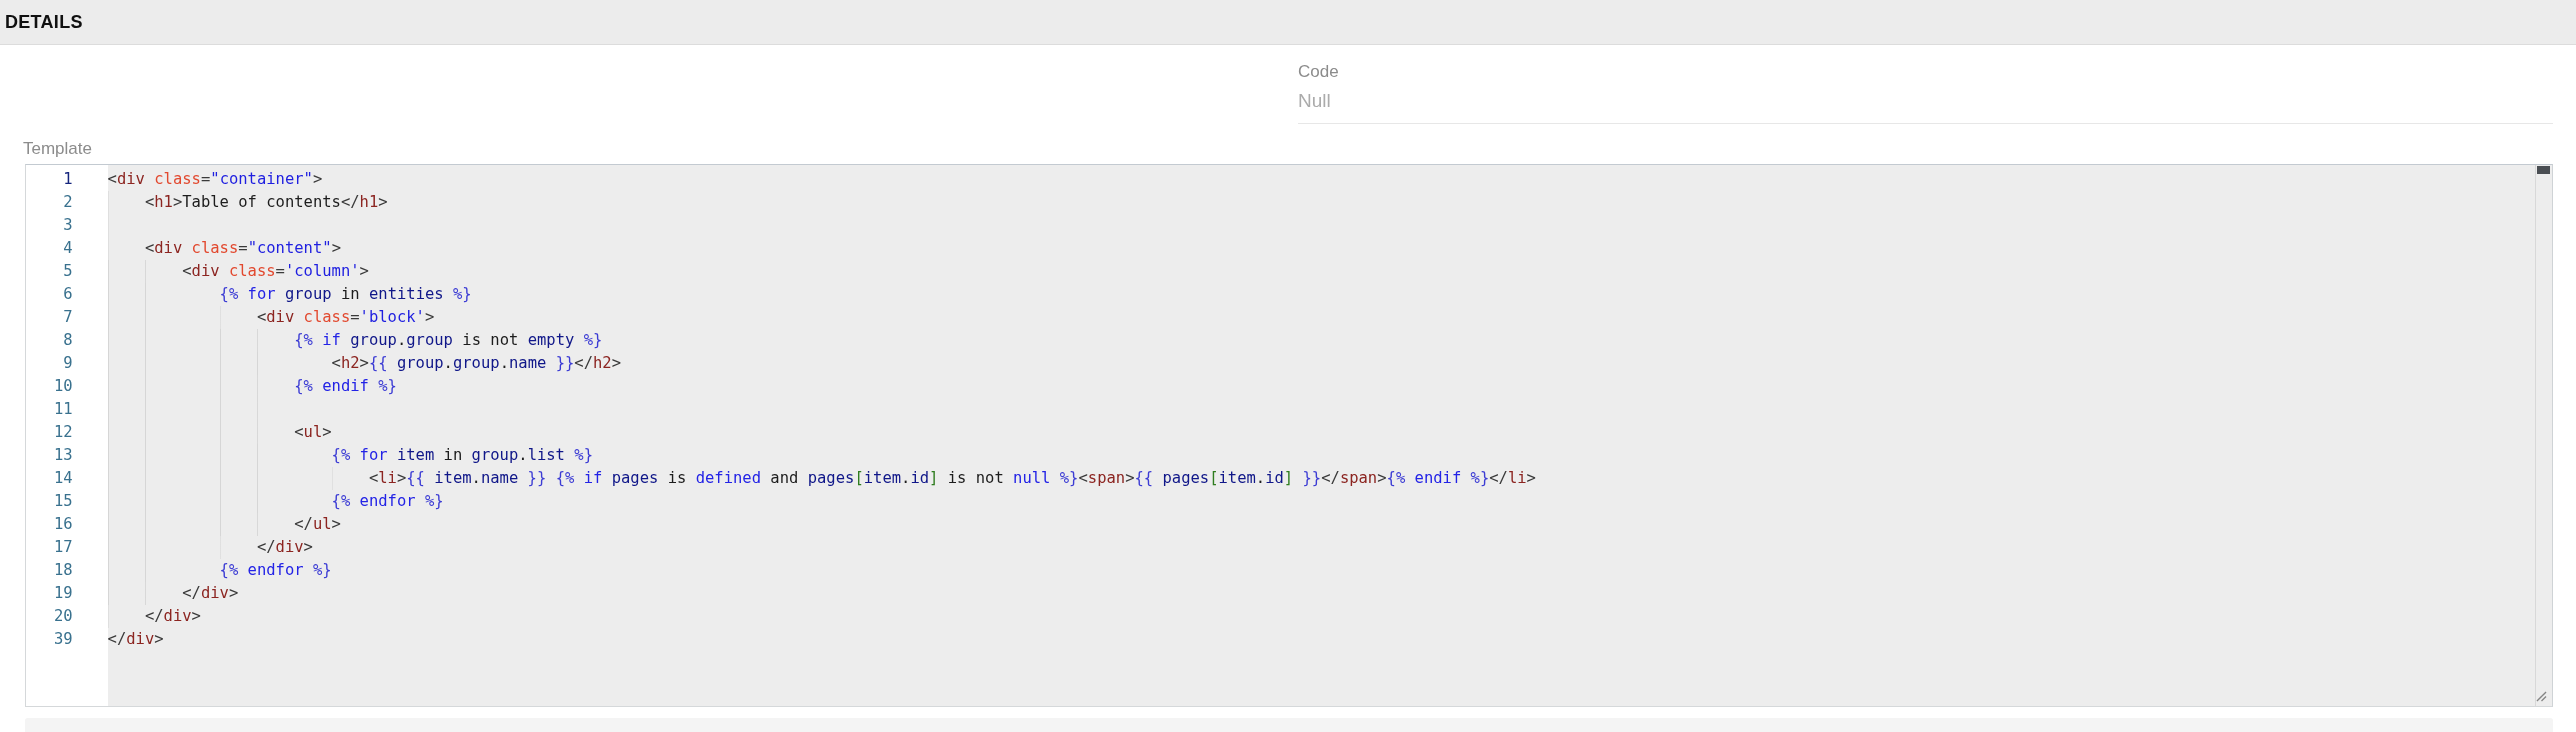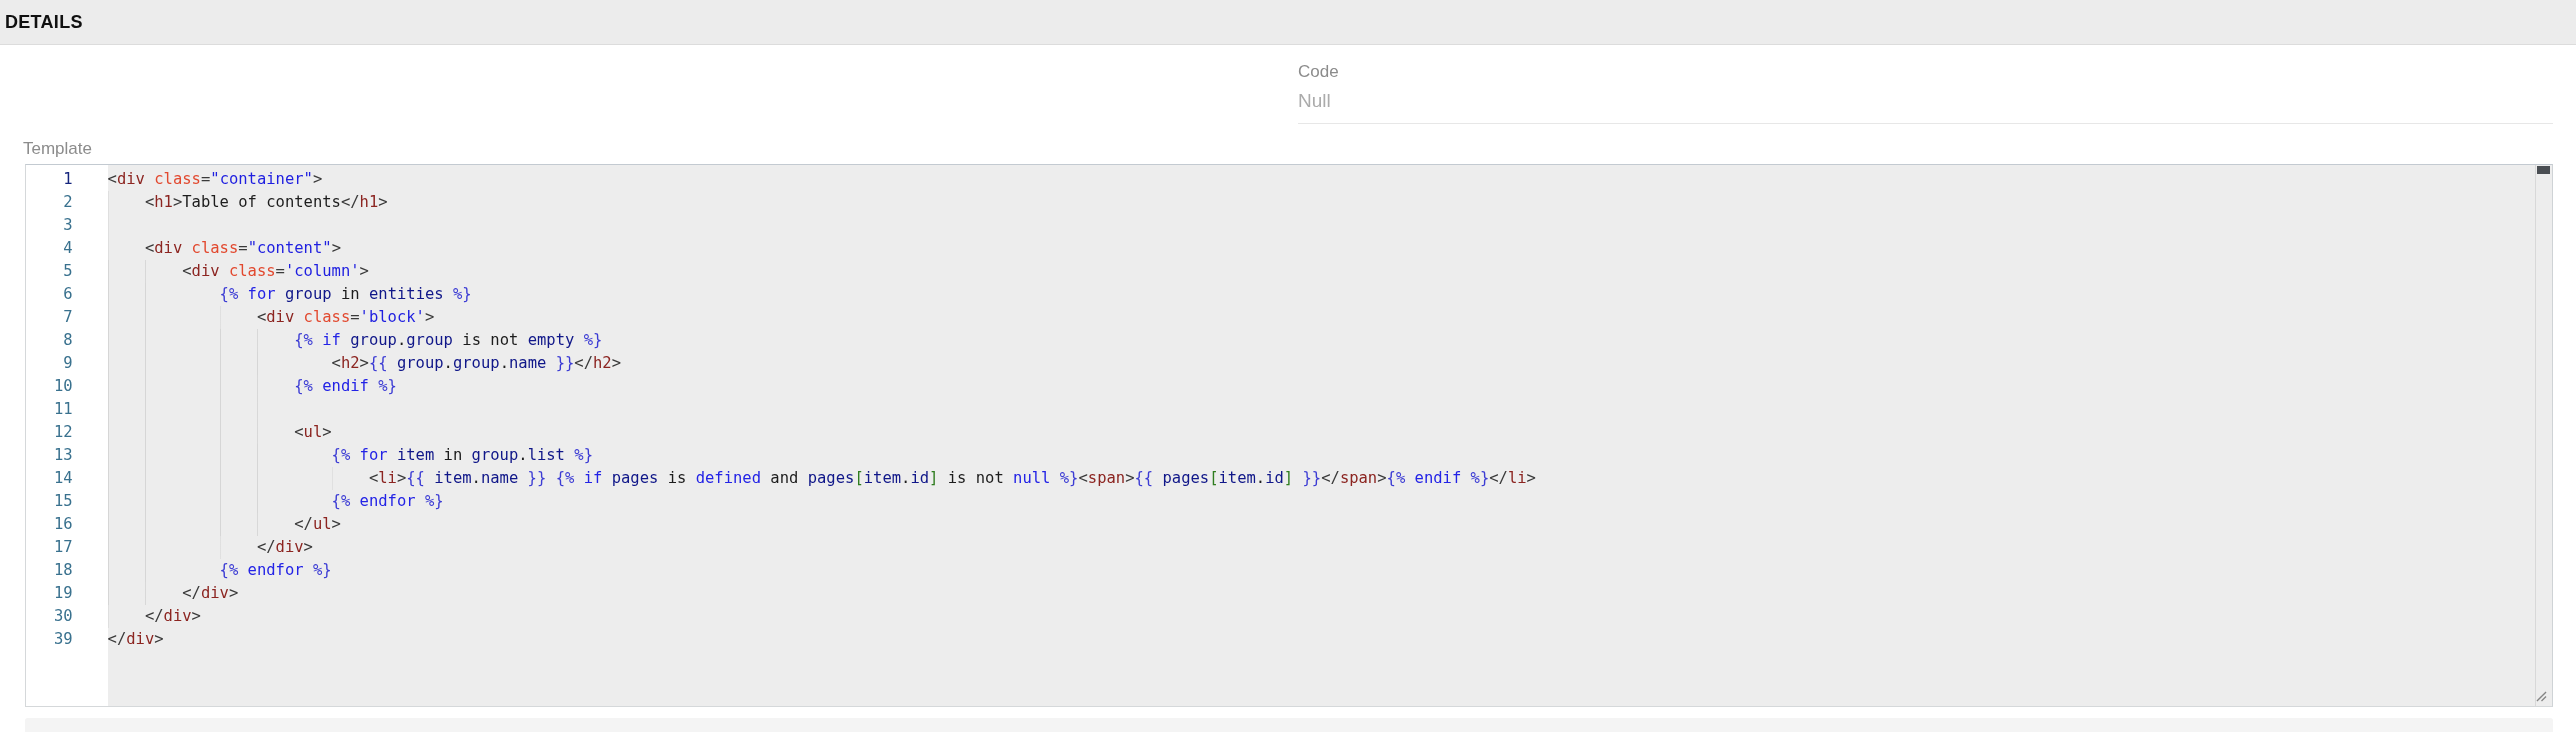--- a/index.html
+++ b/index.html
@@ -95,21 +95,21 @@
         <div class="ln">10</div>
         <div class="ln">11</div>
         <div class="ln">12</div>
         <div class="ln">13</div>
         <div class="ln">14</div>
         <div class="ln">15</div>
         <div class="ln">16</div>
         <div class="ln">17</div>
         <div class="ln">18</div>
         <div class="ln">19</div>
-        <div class="ln">30</div>
+        <div class="ln">20</div>
         <div class="ln">39</div>
       </div>
     <div class="codearea" id="codearea">
         <div class="code-line"><span class="t-punc">&lt;</span><span class="t-tag">div</span><span class="t-sp"> </span><span class="t-attr">class</span><span class="t-punc">=</span><span class="t-str">"container"</span><span class="t-punc">&gt;</span></div>
         <div class="code-line" style="background-image: repeating-linear-gradient(to right, rgb(214, 214, 214) 0px, rgb(214, 214, 214) 0.6px, transparent 0.6px, transparent 4ch); background-size: calc(0ch + 0.6px) 100%;"><span class="t-sp">    </span><span class="t-punc">&lt;</span><span class="t-tag">h1</span><span class="t-punc">&gt;</span><span class="t-txt">Table of contents</span><span class="t-punc">&lt;/</span><span class="t-tag">h1</span><span class="t-punc">&gt;</span></div>
         <div class="code-line" style="background-image: repeating-linear-gradient(to right, rgb(214, 214, 214) 0px, rgb(214, 214, 214) 0.6px, transparent 0.6px, transparent 4ch); background-size: calc(0ch + 0.6px) 100%;"></div>
         <div class="code-line" style="background-image: repeating-linear-gradient(to right, rgb(214, 214, 214) 0px, rgb(214, 214, 214) 0.6px, transparent 0.6px, transparent 4ch); background-size: calc(0ch + 0.6px) 100%;"><span class="t-sp">    </span><span class="t-punc">&lt;</span><span class="t-tag">div</span><span class="t-sp"> </span><span class="t-attr">class</span><span class="t-punc">=</span><span class="t-str">"content"</span><span class="t-punc">&gt;</span></div>
         <div class="code-line" style="background-image: repeating-linear-gradient(to right, rgb(214, 214, 214) 0px, rgb(214, 214, 214) 0.6px, transparent 0.6px, transparent 4ch); background-size: calc(4ch + 0.6px) 100%;"><span class="t-sp">        </span><span class="t-punc">&lt;</span><span class="t-tag">div</span><span class="t-sp"> </span><span class="t-attr">class</span><span class="t-punc">=</span><span class="t-str">'column'</span><span class="t-punc">&gt;</span></div>
         <div class="code-line" style="background-image: repeating-linear-gradient(to right, rgb(214, 214, 214) 0px, rgb(214, 214, 214) 0.6px, transparent 0.6px, transparent 4ch); background-size: calc(8ch + 0.6px) 100%;"><span class="t-sp">            </span><span class="t-delim">{%</span><span class="t-sp"> </span><span class="t-kw">for</span><span class="t-sp"> </span><span class="t-id">group</span><span class="t-sp"> </span><span class="t-op">in</span><span class="t-sp"> </span><span class="t-id">entities</span><span class="t-sp"> </span><span class="t-delim">%}</span></div>
         <div class="code-line" style="background-image: repeating-linear-gradient(to right, rgb(214, 214, 214) 0px, rgb(214, 214, 214) 0.6px, transparent 0.6px, transparent 4ch); background-size: calc(12ch + 0.6px) 100%;"><span class="t-sp">                </span><span class="t-punc">&lt;</span><span class="t-tag">div</span><span class="t-sp"> </span><span class="t-attr">class</span><span class="t-punc">=</span><span class="t-str">'block'</span><span class="t-punc">&gt;</span></div>

